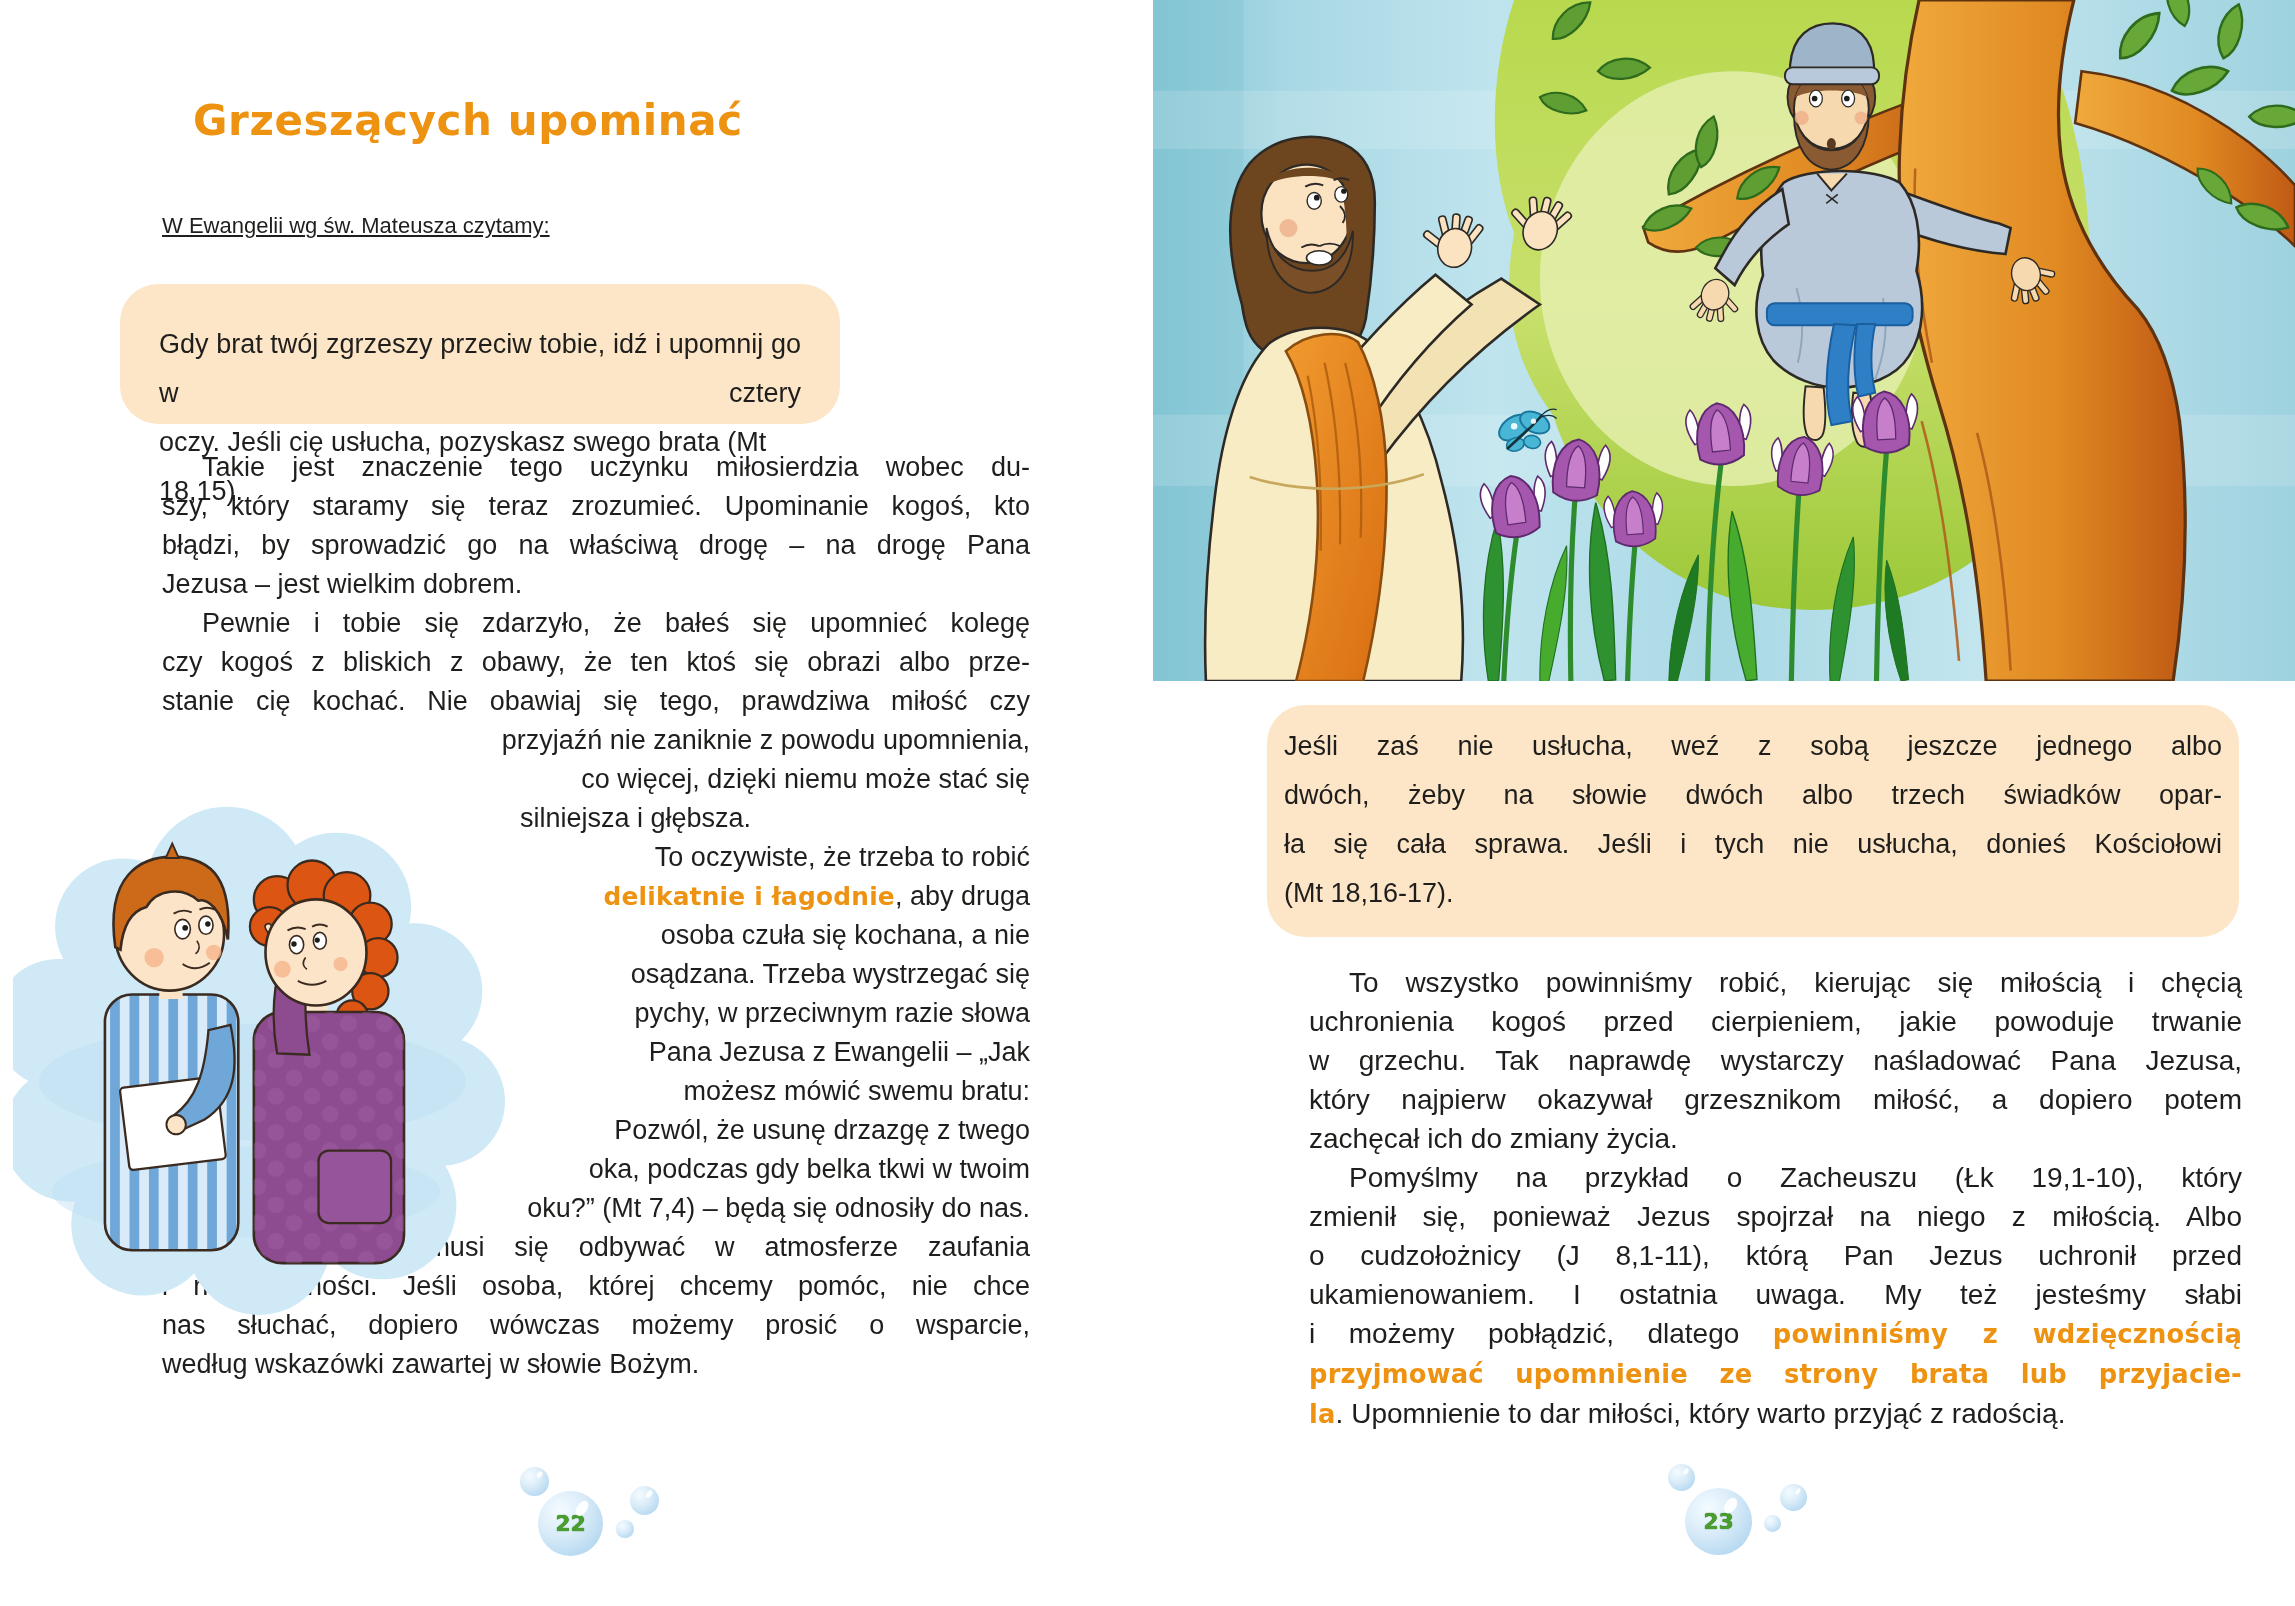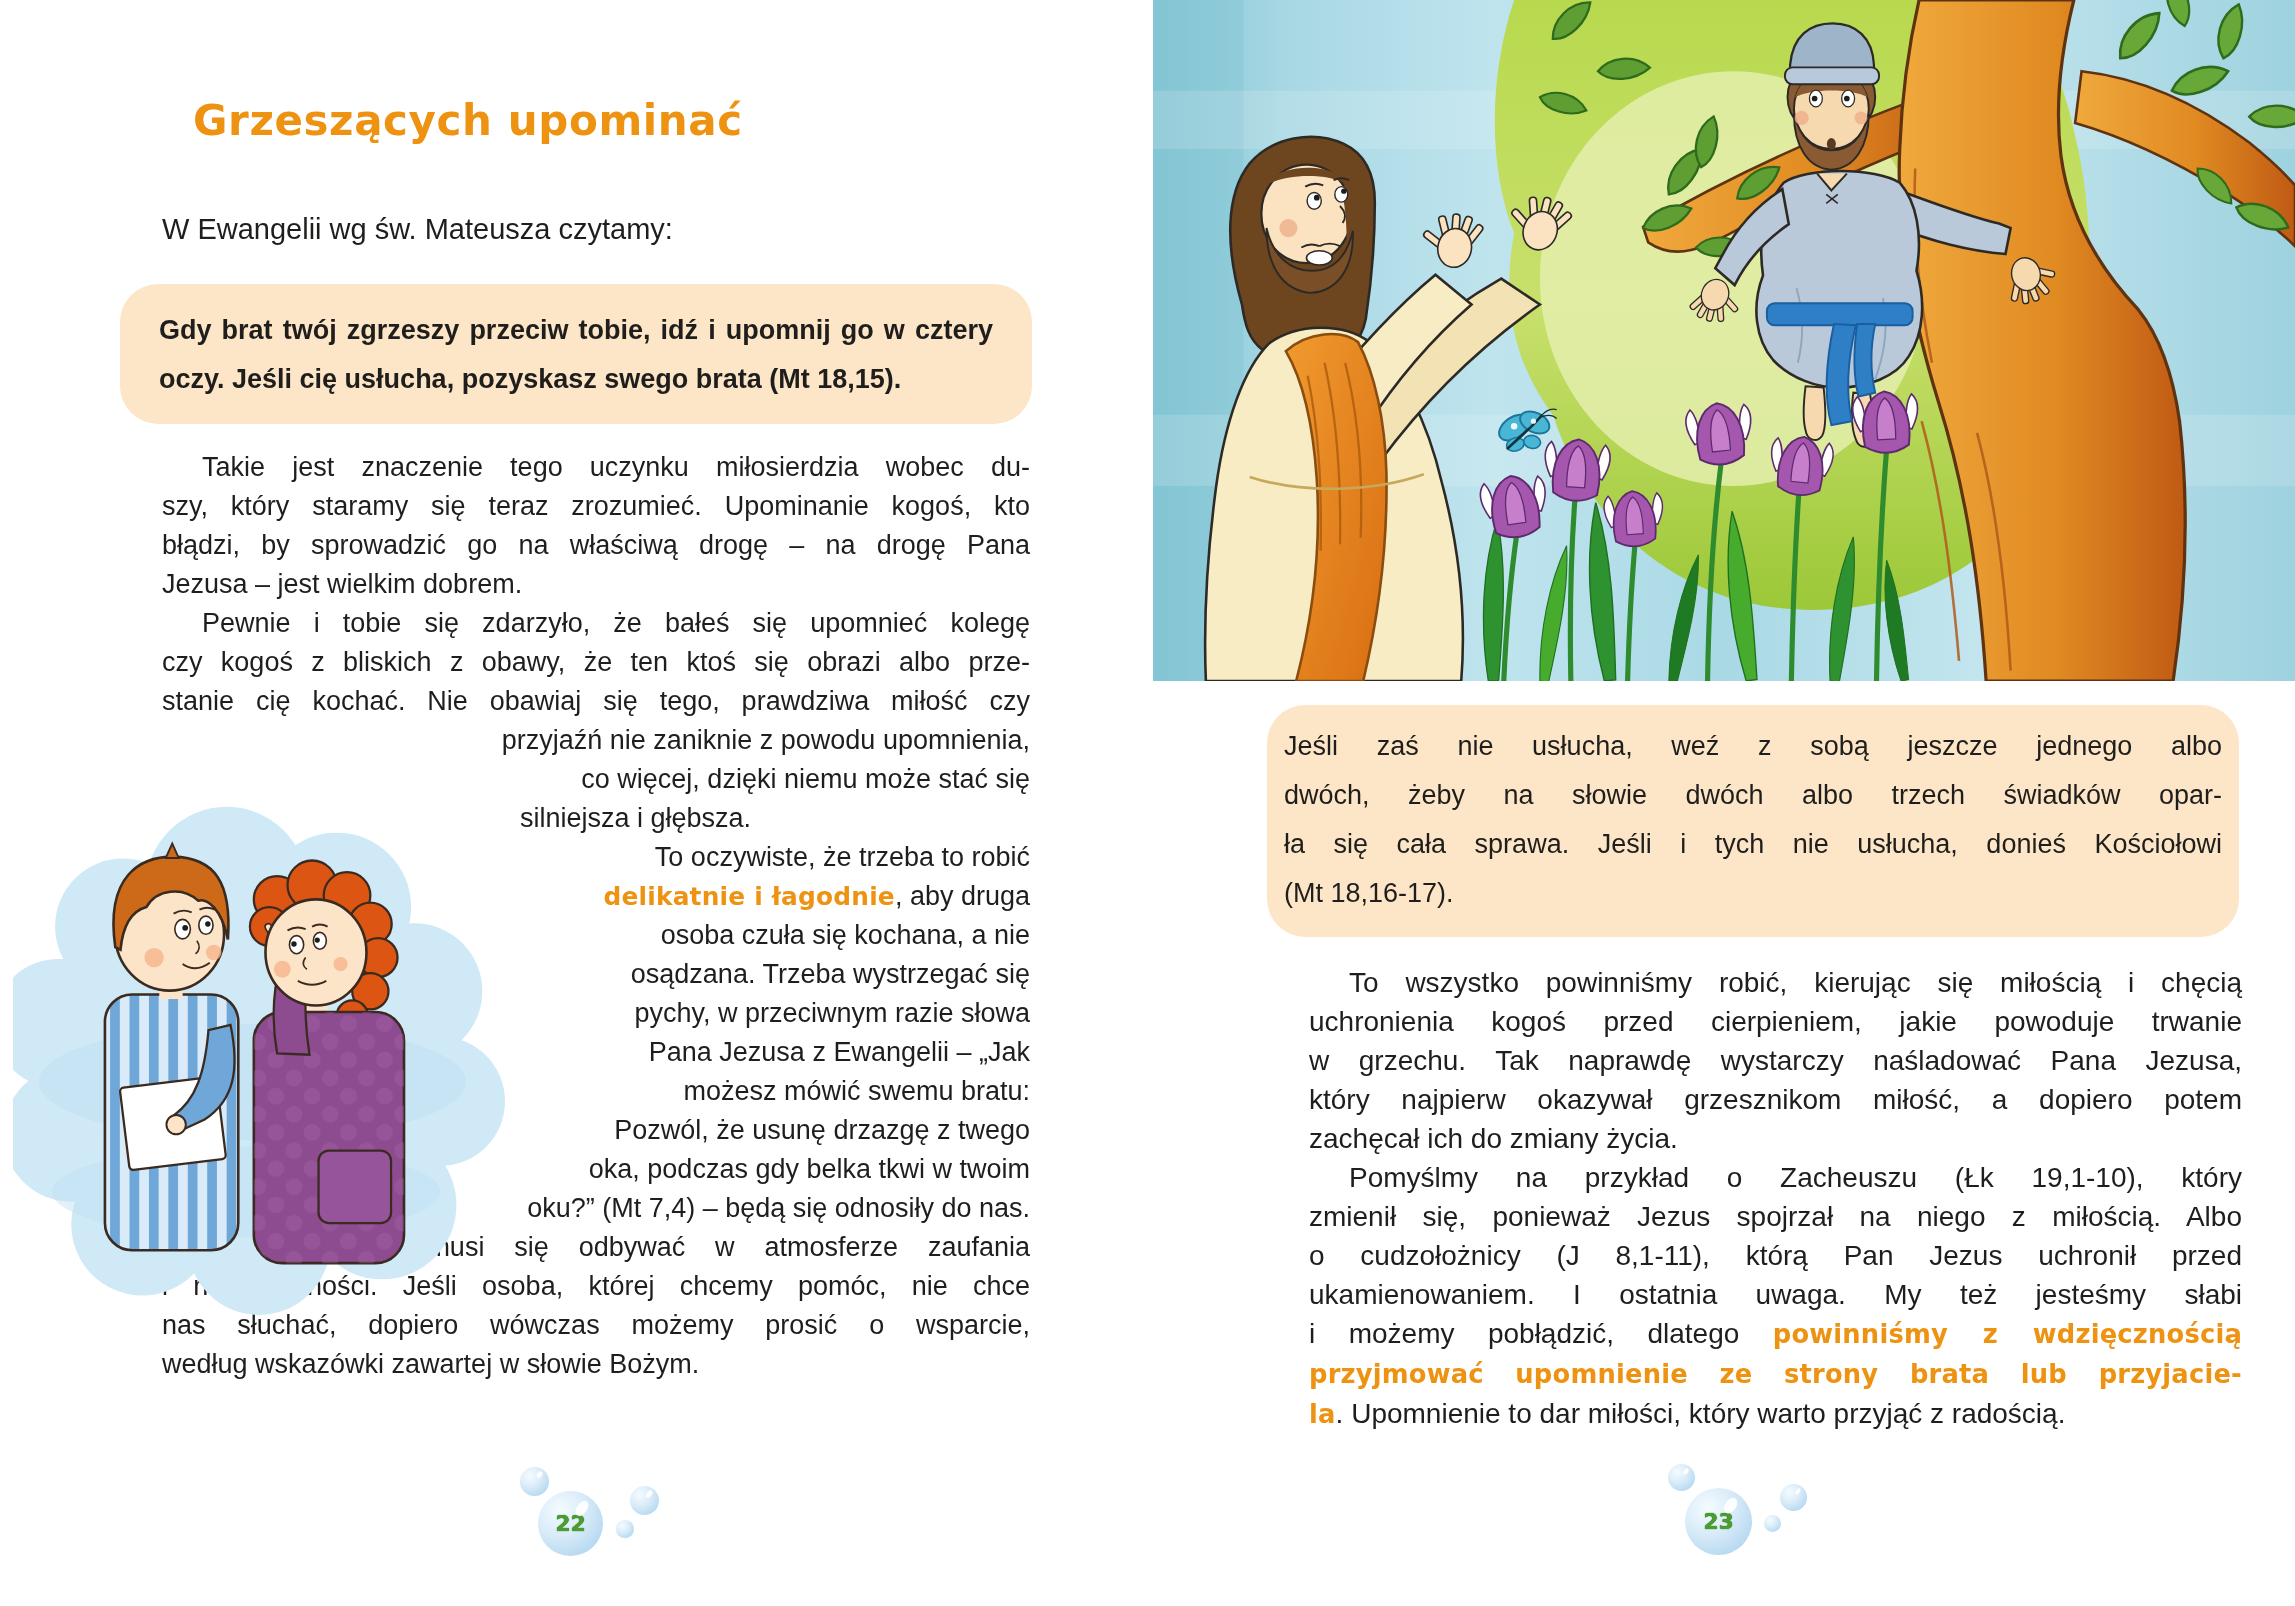--- a/index.html
+++ b/index.html
@@ -10,27 +10,27 @@
   }
   .abs{ position:absolute; }
 
   
   .title{
     left:193px; top:96px; width:842px;
     font-family:"DejaVu Sans", sans-serif; font-weight:bold;
     font-size:42px; letter-spacing:0.6px; color:var(--accent); white-space:nowrap;
   }
 
-  .intro{ left:162px; top:213px; width:868px; font-size:29px; }
+  .intro{ left:162px; top:213px; width:868px; font-size:22px;text-decoration:underline; }
 
   
   .quote-box{
     background:#fce6c7; border-radius:38px; box-sizing:border-box;
   }
-  .quote-left { left:120px;  top:284px;  width:912px; height:140px; padding:22px 39px;font-weight:bold; }
+  .quote-left { left:120px;  top:284px;  width:720px; height:140px; padding:36px 39px; }
   .quote-right{ left:1267px; top:705px; width:972px; height:232px; padding:17px 17px; }
   .quote-box .tl{ font-size:27px; line-height:49px; }
 
   
   .body-col{ font-size:27px; line-height:39px; }
   .body-left { left:162px;  top:448px;  width:868px; }
   .body-right{ left:1309px; top:963px; width:933px; font-size:28px; }
 
   .tl{ text-align:justify; text-align-last:justify; white-space:normal; }
   .tl.a-left  { text-align:left;  text-align-last:left;  }

